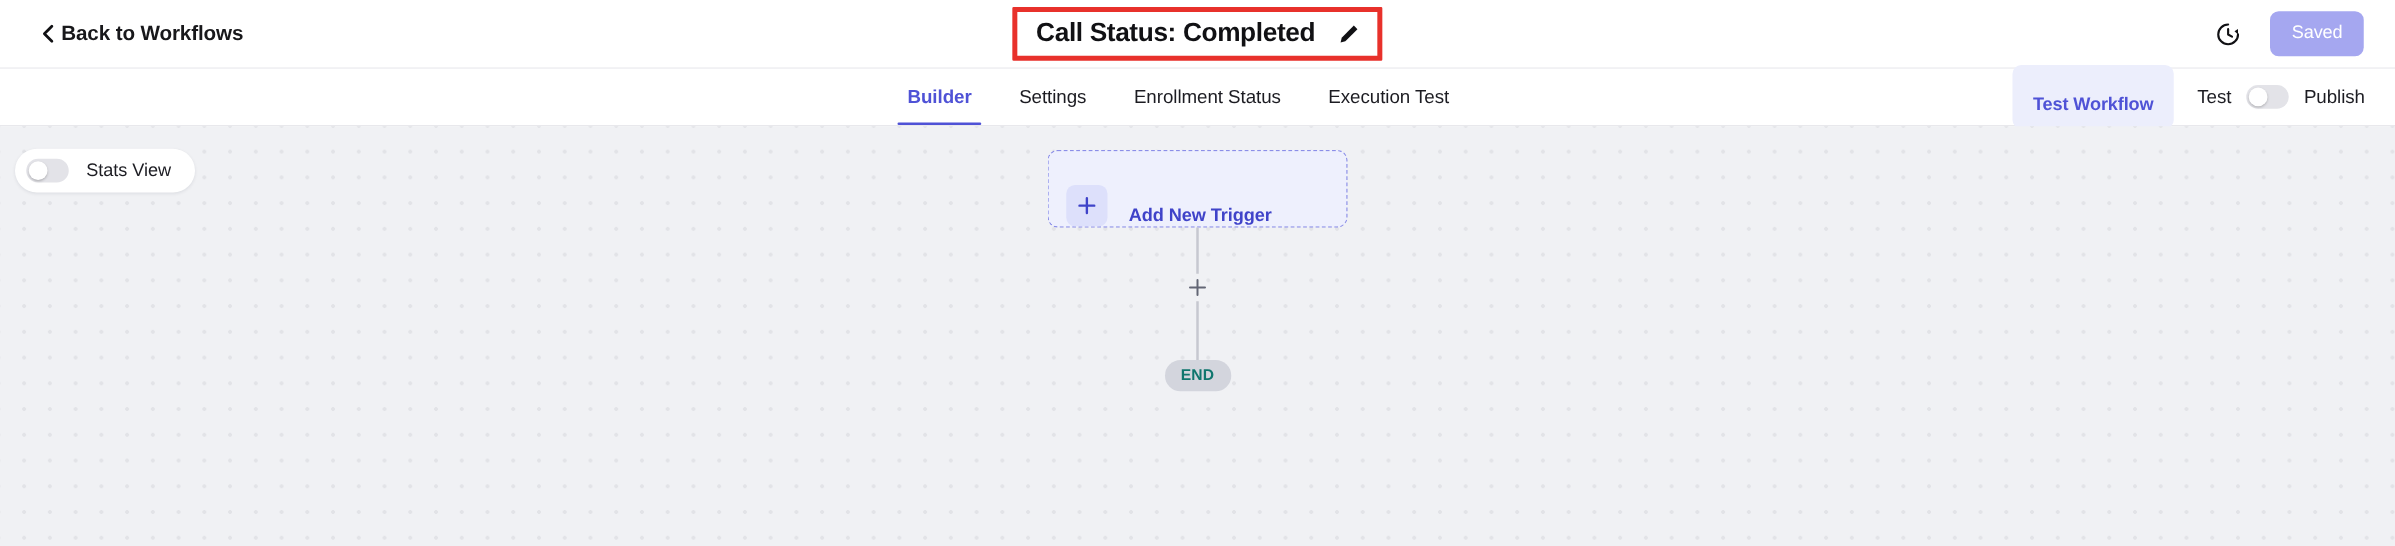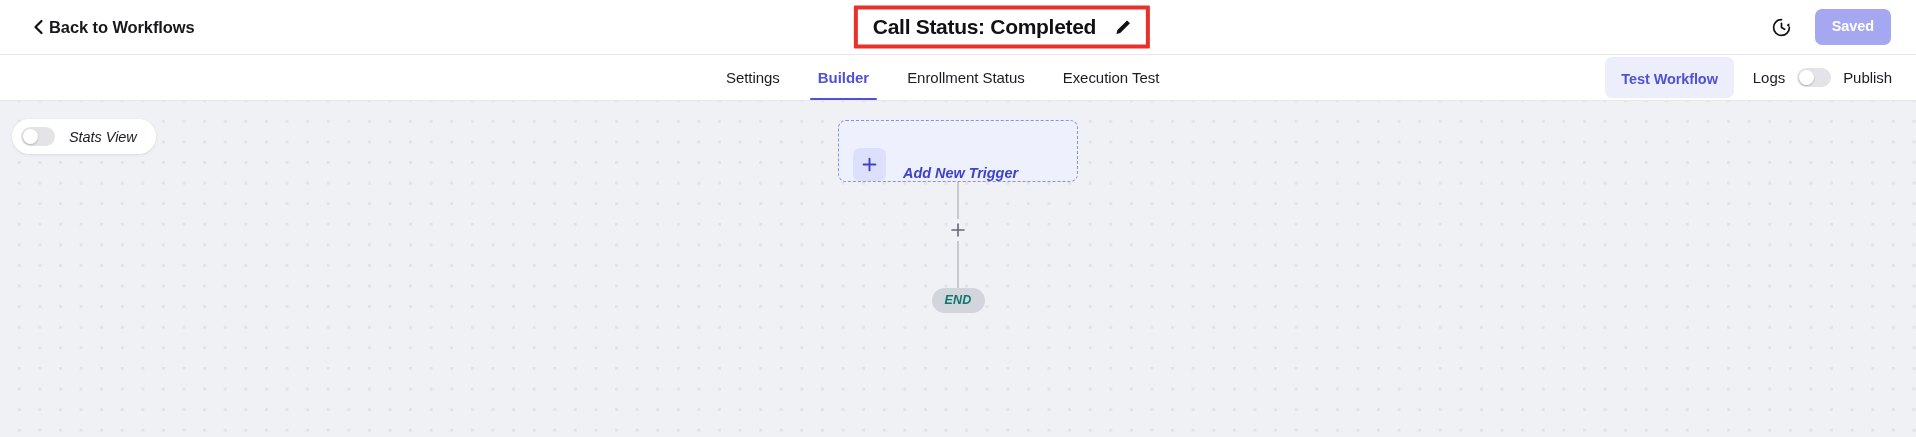--- a/index.html
+++ b/index.html
@@ -54,21 +54,20 @@
   }
 
   
   .title-wrap {
     position: absolute;
     left: 50%;
     top: 50%;
     transform: translate(-50%, -50%);
     display: flex;
     align-items: center;
-    margin-left: 44px;
   }
   .title-highlight {
     border: 4px solid #e8312b;
     background: #ffffff;
     padding: 2px 14px 3px 15px;
     display: flex;
     align-items: center;
     gap: 19px;
     border-radius: 1px;
   }
@@ -97,21 +96,21 @@
   .history-icon {
     width: 21px;
     height: 21px;
     display: block;
     cursor: pointer;
   }
   .saved-btn {
     background: #a5a7f0;
     color: #ffffff;
     font-size: 14.5px;
-    font-weight: 700;
+    font-weight: 400;
     border: none;
     border-radius: 7px;
     padding: 9px 17px 10px 17px;
     cursor: default;
     letter-spacing: -0.1px;
     font-family: "Liberation Sans", sans-serif;
     line-height: 17px;
   }
 
   
@@ -164,21 +163,21 @@
     gap: 19px;
     padding-right: 24px;
   }
   .test-btn {
     background: #eceefc;
     color: #4f52d6;
     font-size: 14.5px;
     font-weight: 600;
     border: none;
     border-radius: 7px;
-    padding: 14px 16px 10px 16px;
+    padding: 24px 16px 10px 16px;
     cursor: pointer;
     letter-spacing: -0.1px;
     font-family: "Liberation Sans", sans-serif;
     line-height: 17px;
   }
   .publish-group {
     display: flex;
     align-items: center;
     gap: 12px;
   }
@@ -214,21 +213,20 @@
 
   
   .canvas {
     flex: 1 1 auto;
     position: relative;
     background-color: #f0f1f4;
     background-image: radial-gradient(#e2e3e7 1.6px, transparent 1.7px);
     background-size: 20.6px 20.6px;
     background-position: 9px 10px;
     overflow: hidden;
-    font-style: italic;
   }
 
   .stats-pill {
     position: absolute;
     left: 12px;
     top: 18px;
     background: #ffffff;
     border-radius: 20px;
     padding: 8px 19px 8px 9px;
     display: flex;
@@ -357,30 +355,30 @@
           <path d="M18.4 10.5 L15.6 7.9 L18.4 6.2 Z" fill="#111114"></path>
           <path d="M10.5 6.3V10.6L13.6 12.3" stroke="#111114" stroke-width="1.7" stroke-linecap="round" stroke-linejoin="round"></path>
         </svg>
       </span>
       <button class="saved-btn">Saved</button>
     </div>
   </div>
 
   <div class="tab-bar">
     <div class="tabs">
+      <div class="tab active">Builder</div>
       <div class="tab">Settings</div>
-      <div class="tab active">Builder</div>
       <div class="tab">Enrollment Status</div>
       <div class="tab">Execution Test</div>
     </div>
 
     <div class="tab-right">
       <button class="test-btn">Test Workflow</button>
       <div class="publish-group">
-        <span class="pub-label">Logs</span>
+        <span class="pub-label">Test</span>
         <span class="switch">
           <span class="knob"></span>
         </span>
         <span class="pub-label">Publish</span>
       </div>
     </div>
   </div>
 
   <div class="canvas">
 

